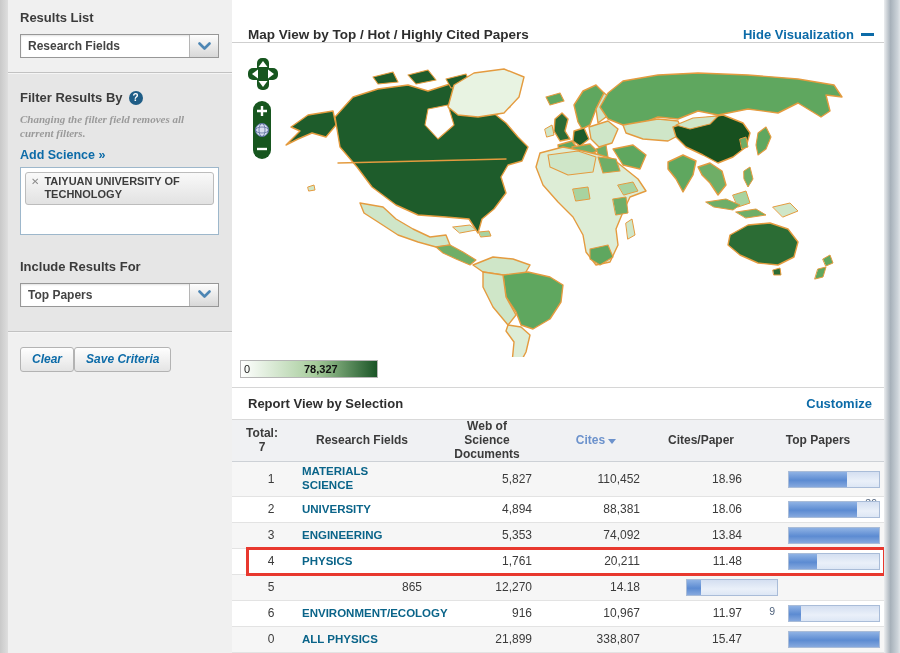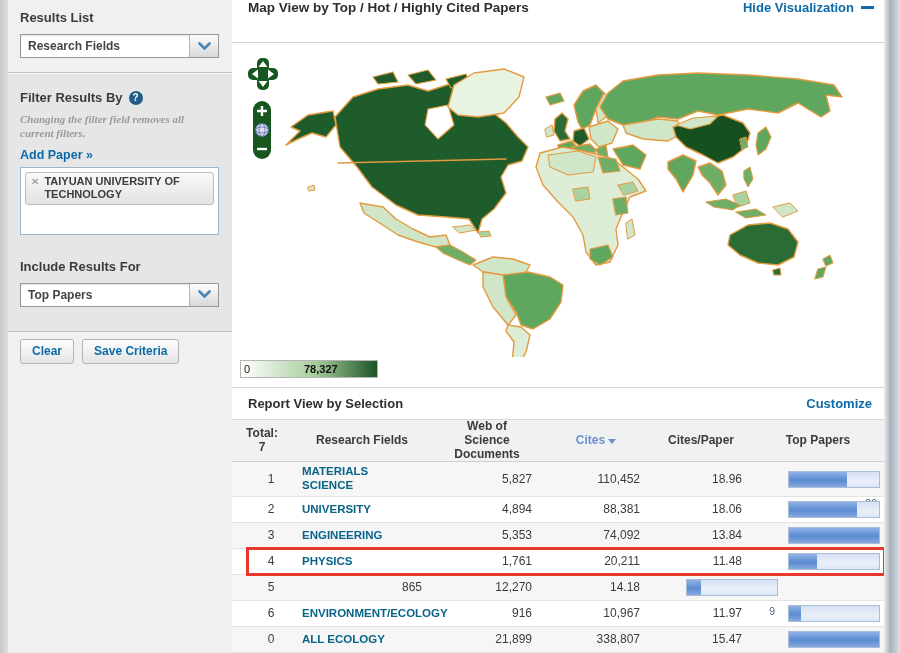--- a/index.html
+++ b/index.html
@@ -24,28 +24,28 @@
   .dropdown .dd-cap { width:29px; height:100%; border-left:1px solid #b5b5b5;
                       background:linear-gradient(#fdfdfd,#d8d8d8);
                       display:flex; align-items:center; justify-content:center; }
   .sb-note { margin-top:8px; font-size:11px; font-style:italic; font-weight:bold; color:#9a9a9a; line-height:1.25;font-family:Liberation Serif, serif; }
   .add-filter { display:inline-block; margin-top:7px; font-size:12.5px; font-weight:bold; color:#0c6ba8; text-decoration:none; }
   .filter-box { margin-top:4px; width:199px; height:68px; background:#fff; border:1px solid #9db7cb; padding:4px; }
   .filter-tag { background:linear-gradient(#f9f9f9,#e2e2e2); border:1px solid #bcbcbc; border-radius:3px;
                 padding:2px 5px 3px 5px; display:flex; gap:5px; align-items:flex-start; }
   .tag-x { color:#8b8b8b; font-size:10px; font-weight:bold; margin-top:1px; cursor:pointer; }
   .filter-tag .tag-text { font-size:11px; font-weight:bold; color:#3c3c3c; line-height:1.2; }
-  .btn-row { display:flex; gap:8px; padding:6px 14px 0 20px; }
+  .btn-row { display:flex; padding:14px 14px 0 20px;font-style:italic; }
   .btn { height:25px; padding:0 11px; background:linear-gradient(#fefefe,#e4e4e4); border:1px solid #b3b3b3;
          border-radius:3px; font-size:12px; font-weight:bold; color:#0c6ba8; display:inline-flex;
          align-items:center; cursor:pointer; }
 
   
   .main { position:absolute; left:232px; top:0; width:668px; height:653px; background:#fff; }
-  .map-header { height:43px; border-bottom:1px solid #cfcfcf; display:flex; align-items:flex-start;
+  .map-header { height:43px; border-bottom:1px solid #cfcfcf; display:flex; align-items:flex-end;
                 justify-content:space-between; padding:0 26px 0 16px; }
   .map-title { font-size:13.5px; font-weight:bold; color:#2e2e2e; }
   .hide-link { display:flex; align-items:center; gap:7px; font-size:13px; font-weight:bold;
                color:#0c6ba8; text-decoration:none; cursor:pointer; }
   .minus-glyph { width:13px; height:3px; background:#0c6ba8; display:inline-block; }
 
   .map-area { position:relative; height:344px; background:#fff; }
   .world-map { position:absolute; left:46px; top:24px; }
   .map-controls { position:absolute; left:16px; top:14px; width:34px; }
   .zoom-pill { margin-top:6px; margin-left:5px; }
@@ -108,21 +108,21 @@
   </div>
 
   <div class="sb-divider"></div>
 
   <div class="sb-section" style="padding-top:16px;">
     <div class="sb-heading">
       <span>Filter Results By</span>
       <span class="help-icon">?</span>
     </div>
     <div class="sb-note">Changing the filter field removes all current filters.</div>
-    <a class="add-filter">Add Paper »</a>
+    <a class="add-filter">Add Science »</a>
     <div class="filter-box">
       <div class="filter-tag">
         <span class="tag-x">✕</span>
         <span class="tag-text">TAIYUAN UNIVERSITY OF TECHNOLOGY</span>
       </div>
     </div>
 
     <div class="sb-heading" style="margin-top:24px;">Include Results For</div>
     <div class="dropdown">
       <span class="dd-value">Top Papers</span>
@@ -351,21 +351,21 @@
     <div class="cell-num">11.97</div>
     <div class="cell-bar">
       <div class="bar-track">
         <div class="bar-fill" style="width: 13%;"></div>
         <span class="bar-value">8</span>
       </div>
     </div>
   </div>
         <div class="tbl-row data-row alt">
     <div class="cell-rank">0</div>
-    <div class="cell-field"><a>ALL ECOLOGY</a></div>
+    <div class="cell-field"><a>ALL PHYSICS</a></div>
     <div class="cell-num">21,899</div>
     <div class="cell-num">338,807</div>
     <div class="cell-num">15.47</div>
     <div class="cell-bar">
       <div class="bar-track">
         <div class="bar-fill" style="width: 100%;"></div>
         <span class="bar-value on-fill">206</span>
       </div>
     </div>
   </div>

